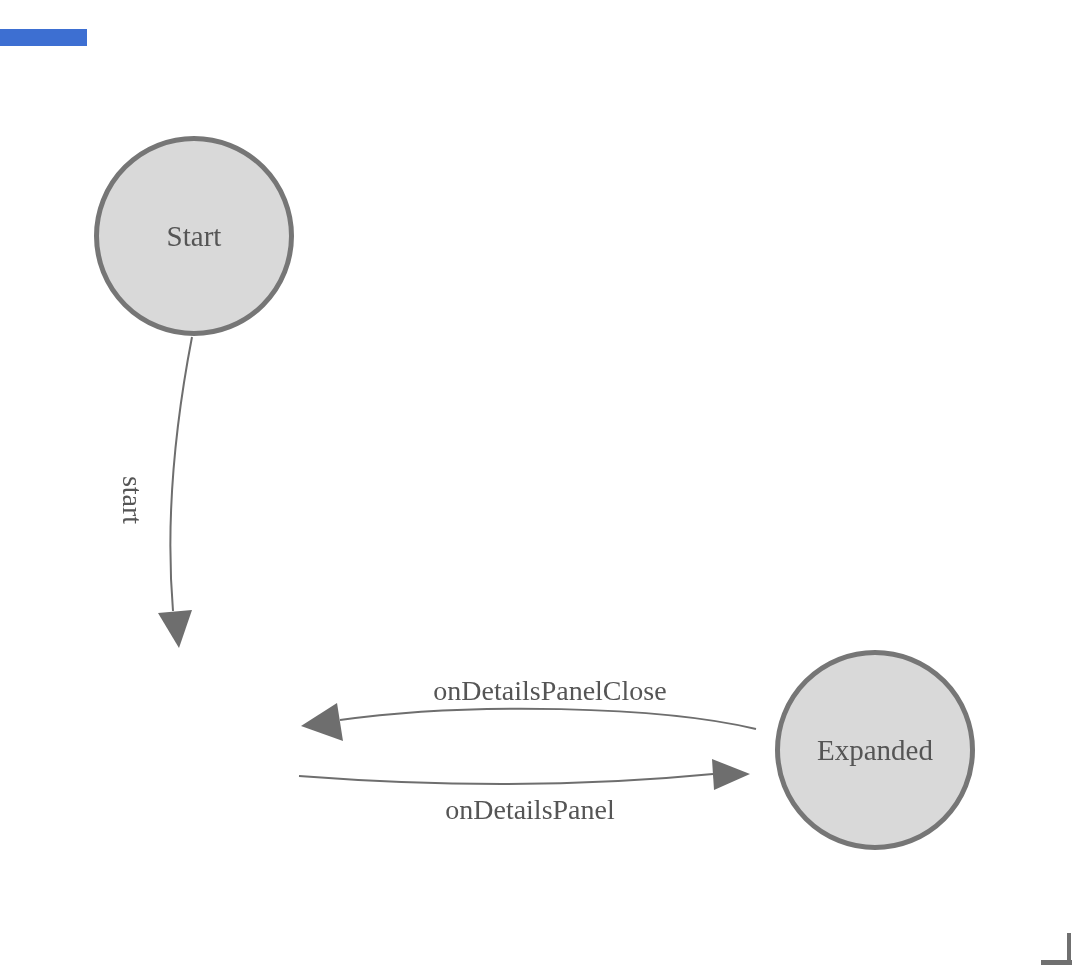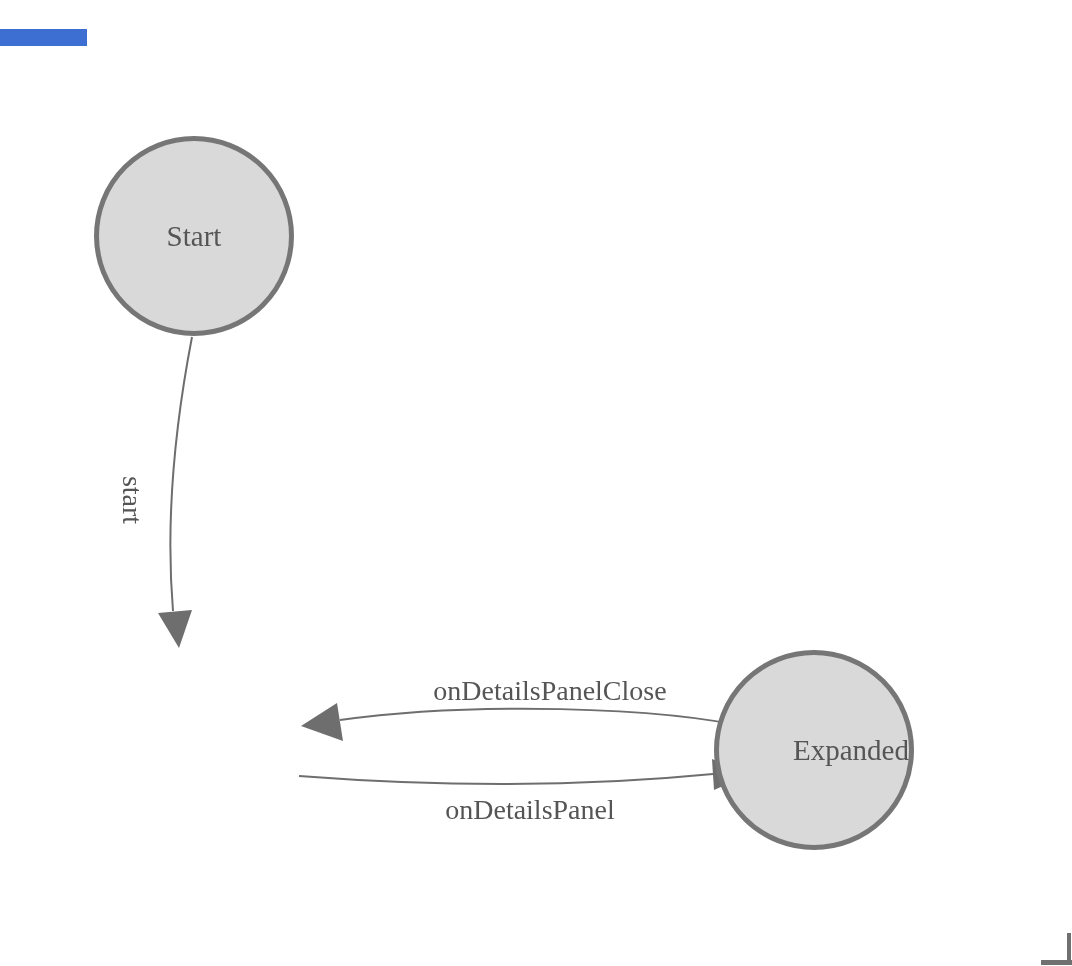--- a/index.html
+++ b/index.html
@@ -42,21 +42,21 @@
     display: flex;
     align-items: center;
     justify-content: center;
     font-size: 29px;
     color: #555555;
     cursor: pointer;
     user-select: none;
   }
   #state-start    { left: 94px;  top: 136px; }
   #state-collapsed{ left: 102px; top: 648px; }
-  #state-expanded { left: 714px; top: 650px; justify-content: flex-end; }
+  #state-expanded { left: 775px; top: 650px; }
   .edge-label {
     position: absolute;
     font-size: 28px;
     color: #555555;
     white-space: nowrap;
     transform: translate(-50%, -50%);
   }
   #label-close { left: 527px; top: 691px; margin-left: 23px; }
   #label-open  { left: 530px; top: 810px; }
   #label-start {

